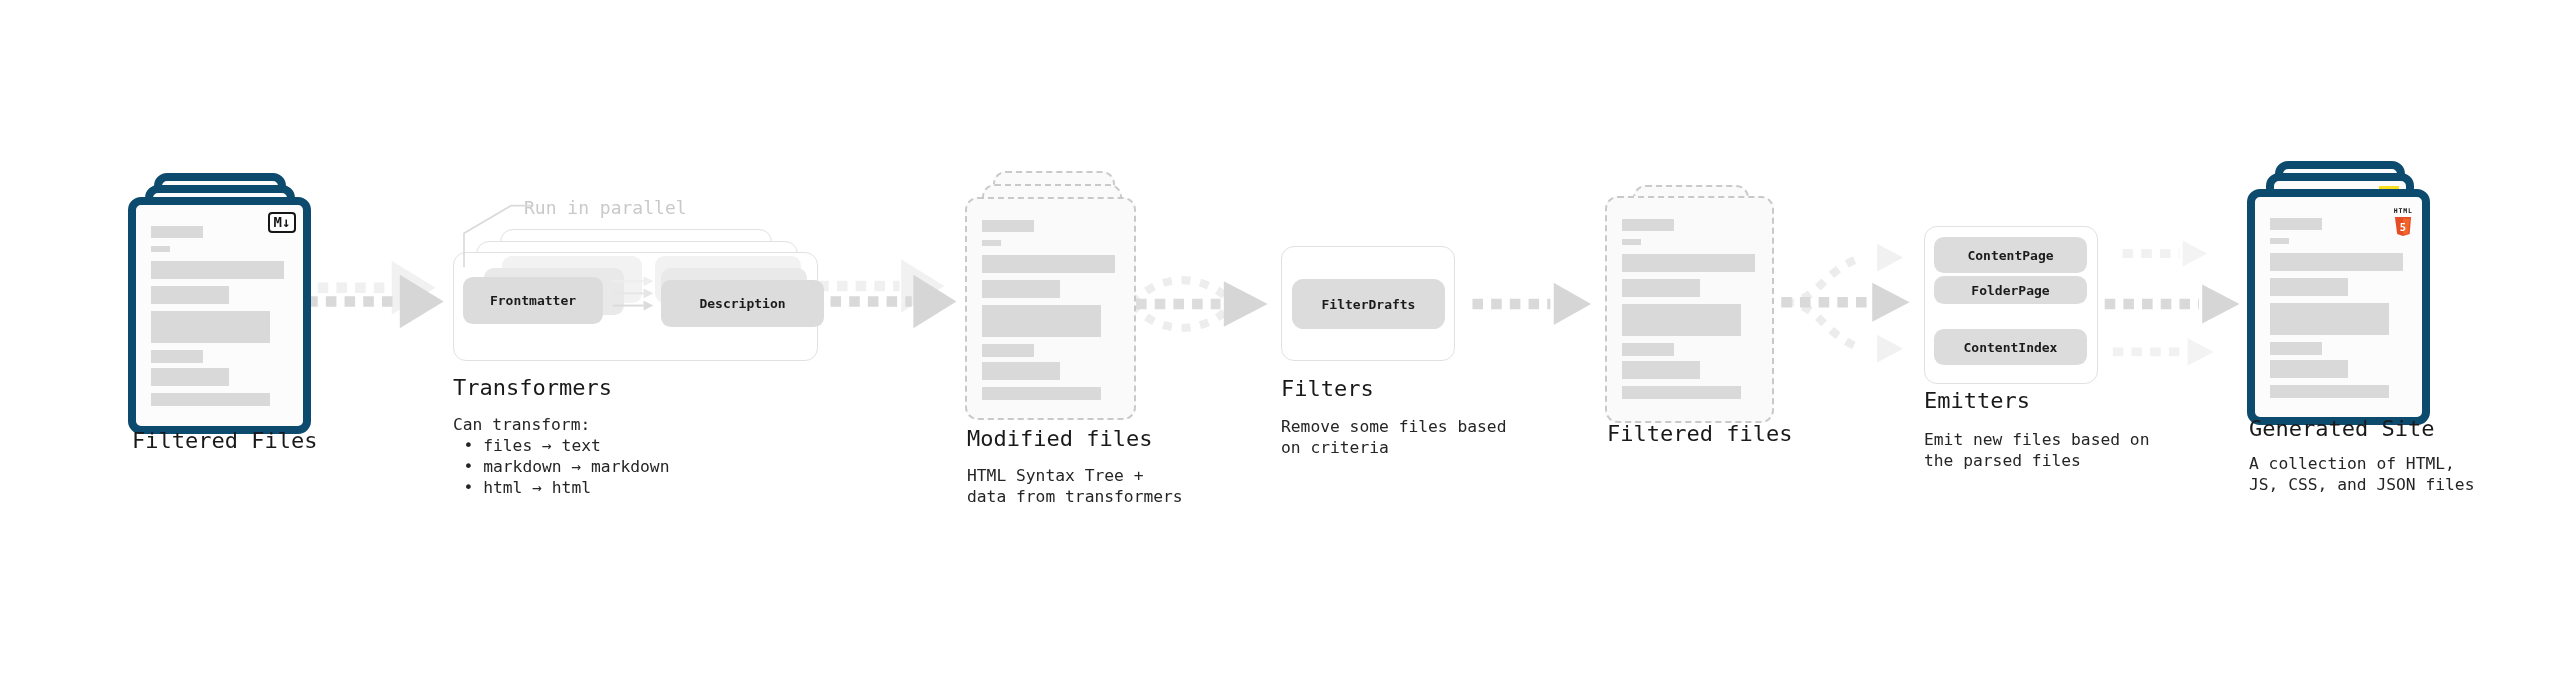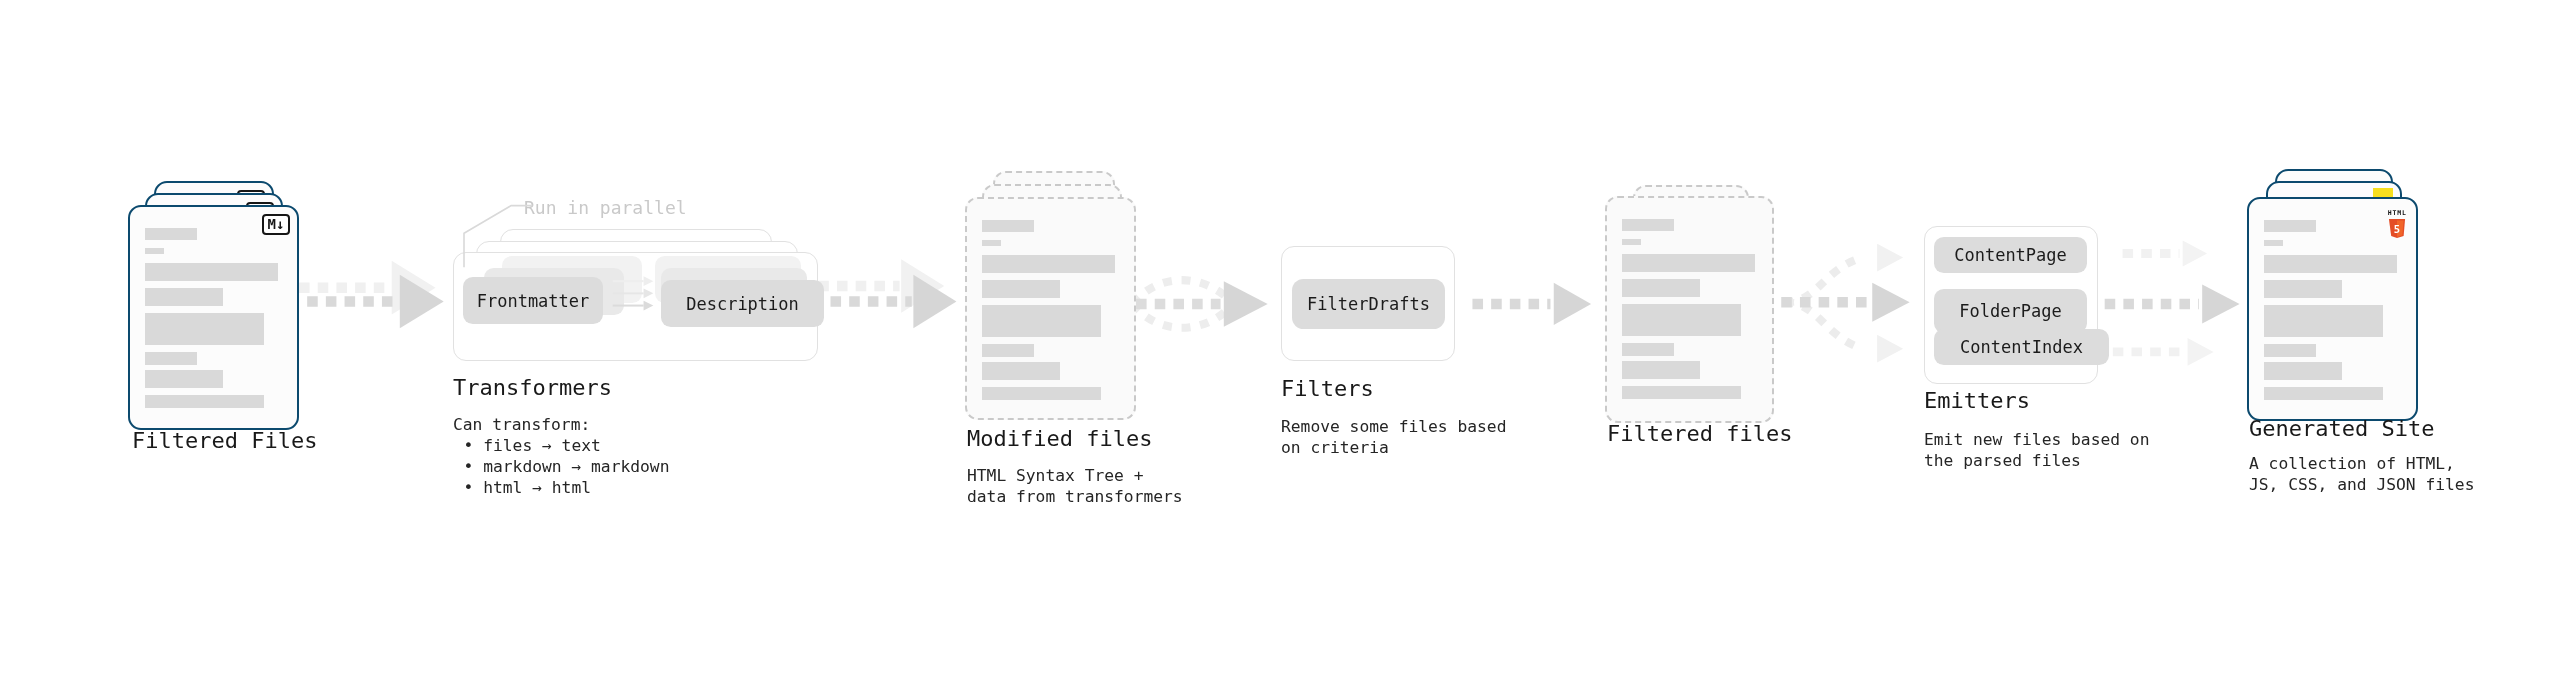--- a/index.html
+++ b/index.html
@@ -2,39 +2,39 @@
 <html style="--color-html5: #e44d26; --color-html5_light: #f16529; --color-js: #f7df1e; --color-css: #2864f0; --color-pill_bg: #dcdcdc; --color-bar: #d9d9d9; --color-annotation: #c9c9c9; --color-text: #1b1b1b;font-size:13px"><head>
 <meta charset="utf-8">
 <style>
   html,body{margin:0;padding:0;width:2576px;height:681px;overflow:hidden;background:#ffffff;
     font-family:"DejaVu Sans Mono","Liberation Mono",monospace;}
   .canvas{position:absolute;inset:0;width:2576px;height:681px;}
   svg.layer{position:absolute;left:0;top:0;pointer-events:none;}
 
   
   .filecard{position:absolute;border-radius:13px;}
-  .solidcard{border:2px solid #0c4a6e;background:#fcfcfc;margin-top:8px;}
+  .solidcard{border:8px solid #0c4a6e;background:#fcfcfc;}
   .dashcard{border:2px dashed #c9c9c9;background:#fafafa;}
   .bar{position:absolute;left:15.4px;background:var(--color-bar,#d9d9d9);}
   .b1{top:21px;width:52px;height:12.2px}
   .b2{top:41px;width:18.7px;height:5.7px}
   .b3{top:56px;width:133px;height:18px}
   .b4{top:81px;width:78px;height:18px}
   .b5{top:106px;width:119px;height:32px}
   .b6{top:145px;width:52px;height:13px}
   .b7{top:163px;width:78px;height:18px}
   .b8{top:188px;width:119px;height:13px}
 
   .md-badge{position:absolute;top:6.5px;right:7.3px;border:2.4px solid #161616;border-radius:4.1px;
     background:#fff;color:#161616;font-weight:bold;font-size:14px;line-height:1;padding:1.6px 3.3px 2.4px;}
 
   
   .obox{position:absolute;border:1.6px solid #e1e1e1;border-radius:13px;background:#ffffff;}
   .pill{position:absolute;display:flex;align-items:center;justify-content:center;
-    background:var(--color-pill_bg,#dcdcdc);color:var(--color-text,#1b1b1b);font-size:17px;border-radius:9.8px;}
+    background:var(--color-pill_bg,#dcdcdc);color:var(--color-text,#1b1b1b);font-size:13px;border-radius:9.8px;font-weight:bold;}
   .ghost1{background:#e9e9e9;}
   .ghost2{background:#f2f2f2;}
 
   .title{position:absolute;font-size:22px;color:#191919;white-space:nowrap;line-height:26px;}
   .caption{position:absolute;font-size:16.3px;line-height:21px;color:#252525;white-space:nowrap;}
   .caption .indent{padding-left:10.6px;}
   .annotation{position:absolute;font-size:18px;color:var(--color-annotation,#c9c9c9);white-space:nowrap;}
 
   
   .css-badge{position:absolute;top:3.3px;right:5.7px;width:19.5px;text-align:center;}
@@ -190,22 +190,22 @@
         <div class="bar b6"></div>
         <div class="bar b7"></div>
         <div class="bar b8"></div>
       </div>
     <div class="title" style="left:1607px;top:421px">Filtered files</div>
   </div>
 
   <div>
     <div class="obox" style="left:1924px;top:226px;width:172px;height:156px"></div>
     <div class="pill" style="left:1934px;top:237px;width:153px;height:36px">ContentPage</div>
-    <div class="pill" style="left:1934px;top:289px;width:153px;height:44px">FolderPage</div>
-    <div class="pill" style="left:1934px;top:329px;width:175px;height:36px">ContentIndex</div>
+    <div class="pill" style="left:1934px;top:276px;width:153px;height:28px">FolderPage</div>
+    <div class="pill" style="left:1934px;top:329px;width:153px;height:36px">ContentIndex</div>
     <div class="title" style="left:1924px;top:388px">Emitters</div>
     <div class="caption" style="left:1924px;top:429px">
       <div>Emit new files based on</div>
       <div>the parsed files</div>
     </div>
   </div>
 
   <div>
     <div class="filecard solidcard" style="left:2275px;top:161px;width:114px;height:221px">
       <span class="css-badge">

